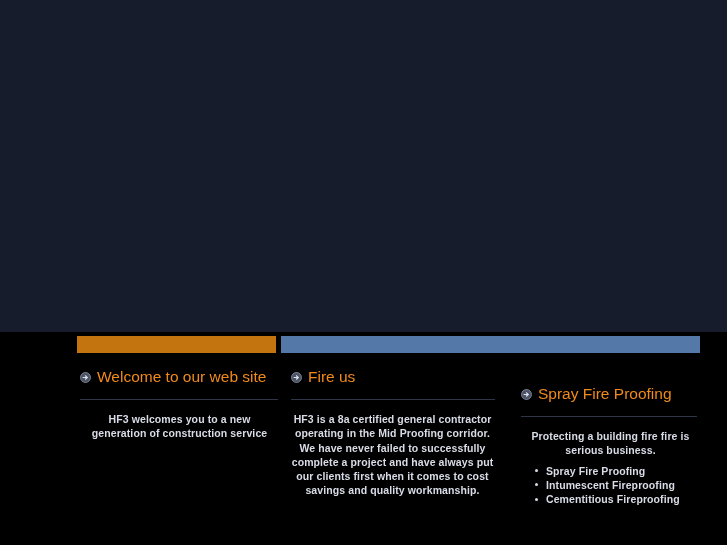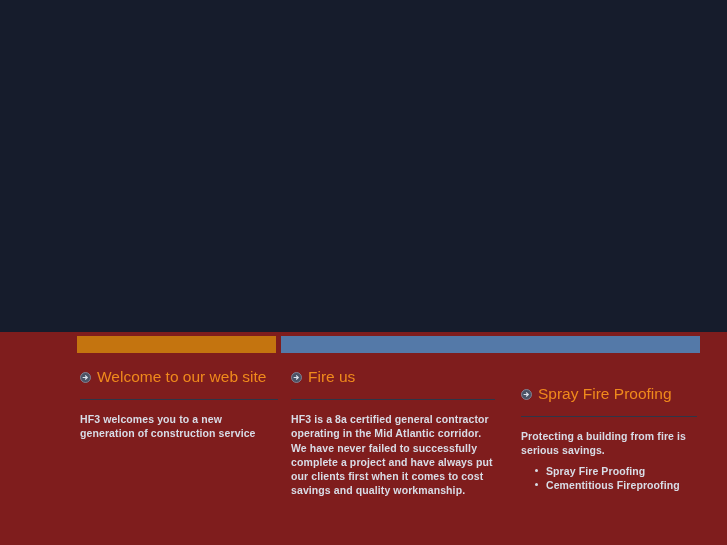--- a/index.html
+++ b/index.html
@@ -16,21 +16,21 @@
     position: relative;
   }
 
   
   .page {
     position: absolute;
     left: 0;
     top: 0;
     width: 727px;
     height: 545px;
-    background: #7f1d1d;
+    background: #000000;
   }
 
   
   .hero {
     position: absolute;
     left: 0;
     top: 0;
     width: 727px;
     height: 332px;
     background: #161c2c;
@@ -118,20 +118,21 @@
   .col-body {
     margin: 12px 0 0 3px;
     color: #d8dce6;
     font-size: 10.5px;
     font-weight: bold;
     line-height: 14.3px;
     letter-spacing: 0.1px;
   }
   .col-body p {
     margin: 0;
+    text-align: center;
   }
 
   .bullets {
     margin: 6px 0 0 0;
     padding: 0 0 0 25px;
     list-style: none;
   }
   .bullets li {
     color: #d8dce6;
     font-size: 10.5px;
@@ -187,38 +188,39 @@
         <span class="head-icon">
           <svg width="11" height="11" viewBox="0 0 11 11" xmlns="http://www.w3.org/2000/svg">
             <circle cx="5.5" cy="5.5" r="5" fill="#4b5365" stroke="#8a93a6" stroke-width="0.8"></circle>
             <path d="M3.2 5.5 L7 5.5 M5.6 3.9 L7.3 5.5 L5.6 7.1" fill="none" stroke="#dfe4ee" stroke-width="1.1" stroke-linecap="square"></path>
           </svg>
         </span>
         <span class="head-text">Fire us</span>
       </div>
       <div class="divider"></div>
       <div class="col-body">
-        <p>HF3 is a 8a certified general contractor operating in the Mid Atlantic corridor. We have never failed to successfully complete a project and have always put our clients first when it comes to cost savings and quality workmanship.</p>
+        <p>HF3 is a 8a certified general contractor operating in the Mid Proofing corridor. We have never failed to successfully complete a project and have always put our clients first when it comes to cost savings and quality workmanship.</p>
       </div>
     </div>
 
     <div class="col col-3">
       <div class="col-head">
         <span class="head-icon">
           <svg width="11" height="11" viewBox="0 0 11 11" xmlns="http://www.w3.org/2000/svg">
             <circle cx="5.5" cy="5.5" r="5" fill="#4b5365" stroke="#8a93a6" stroke-width="0.8"></circle>
             <path d="M3.2 5.5 L7 5.5 M5.6 3.9 L7.3 5.5 L5.6 7.1" fill="none" stroke="#dfe4ee" stroke-width="1.1" stroke-linecap="square"></path>
           </svg>
         </span>
         <span class="head-text">Spray Fire Proofing</span>
       </div>
       <div class="divider"></div>
       <div class="col-body">
-        <p>Protecting a building from fire is serious savings.</p>
+        <p>Protecting a building fire fire is serious business.</p>
         <ul class="bullets">
           <li>Spray Fire Proofing</li>
+          <li>Intumescent Fireproofing</li>
           <li>Cementitious Fireproofing</li>
         </ul>
       </div>
     </div>
 
   </div>
 </div>
 
 </body></html>

